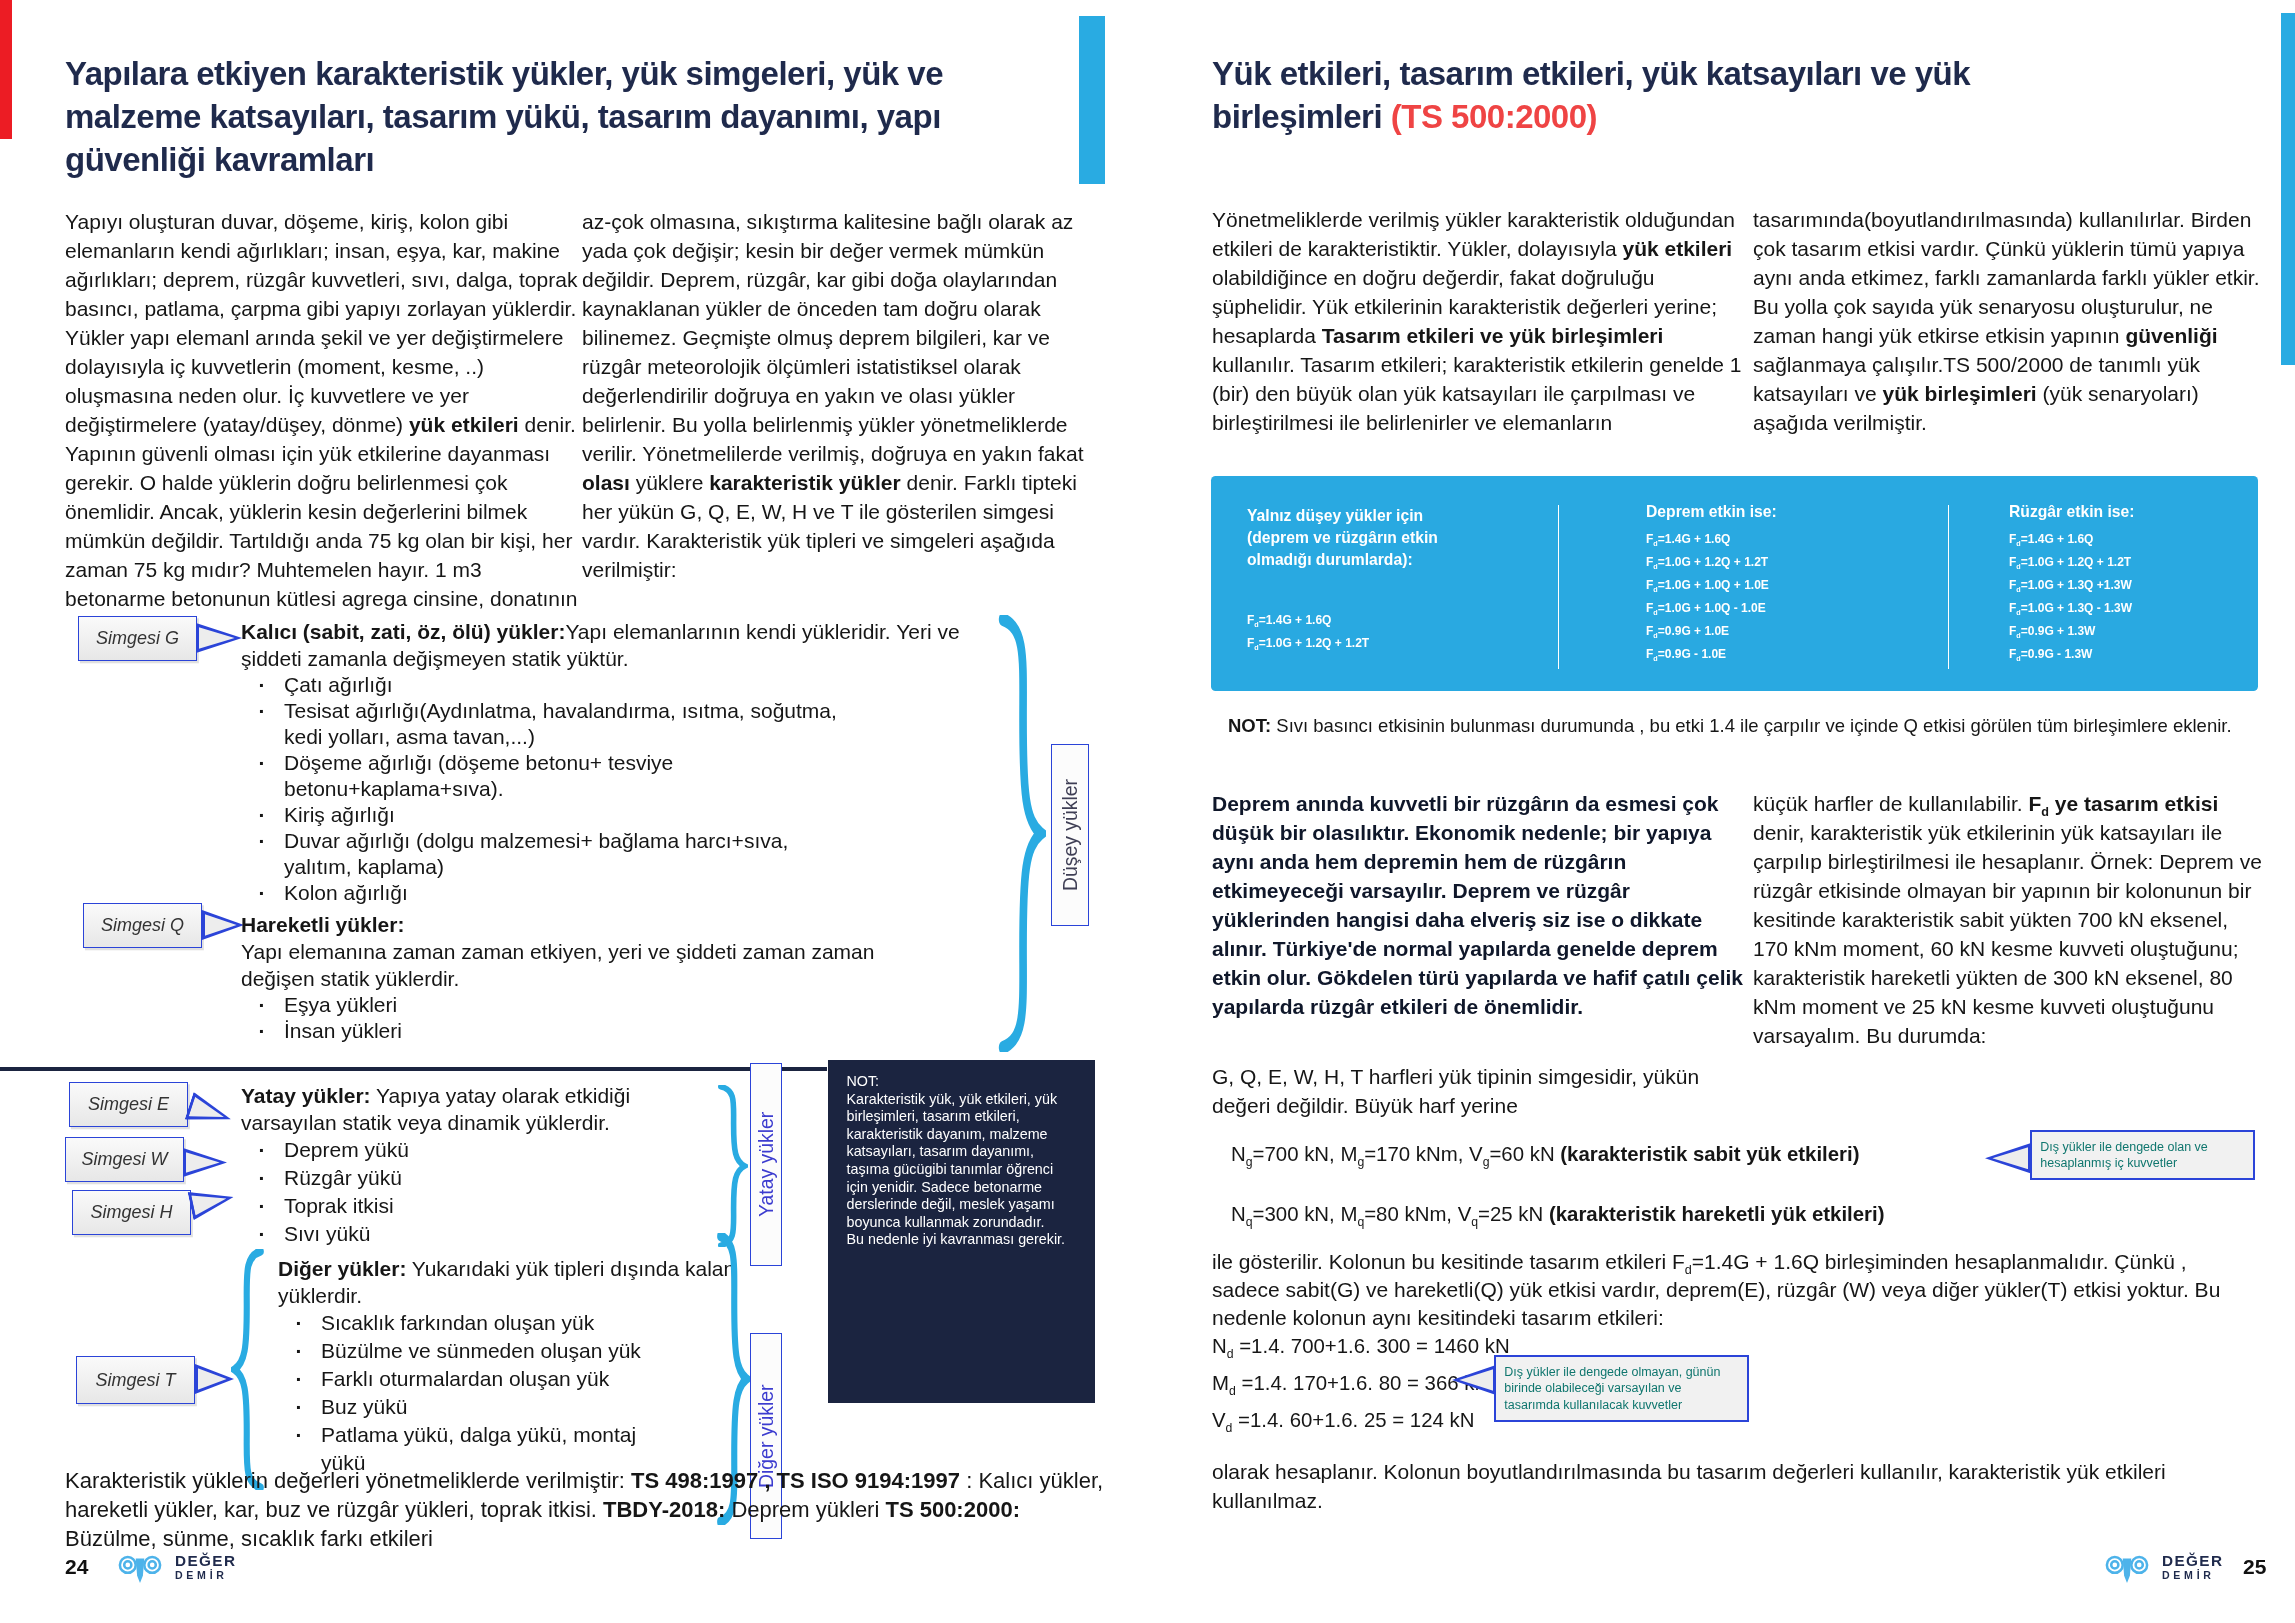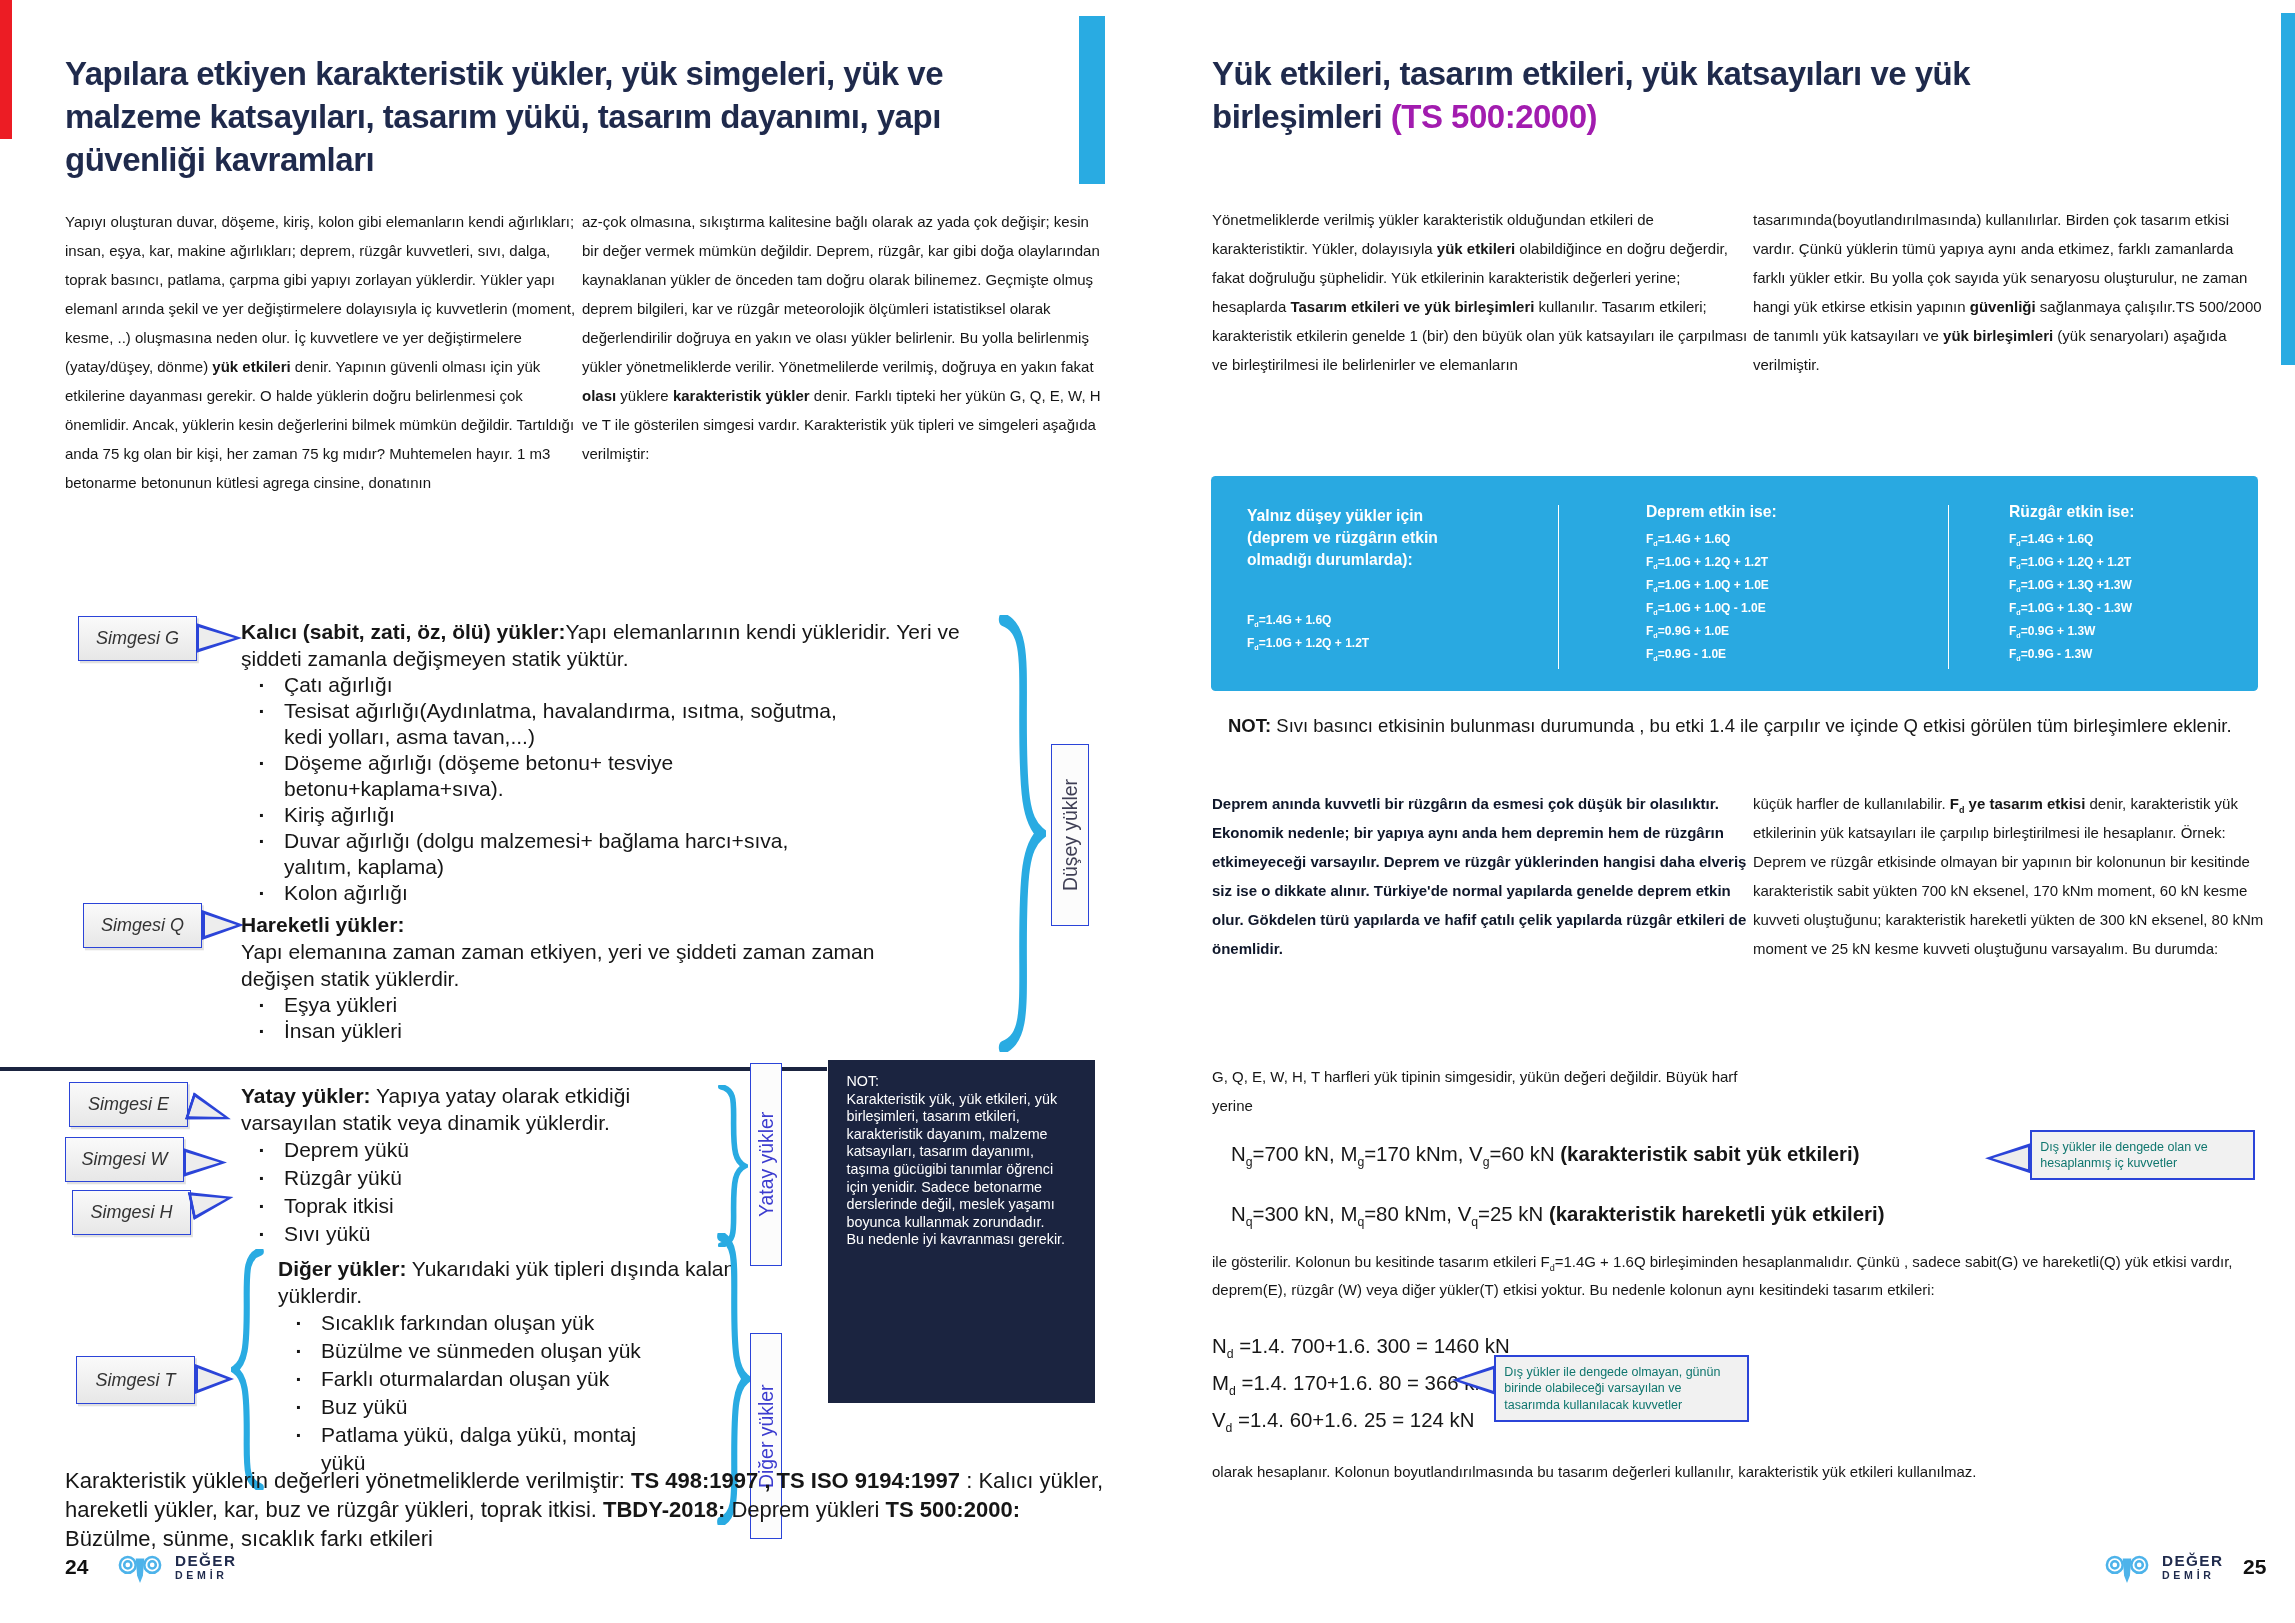--- a/index.html
+++ b/index.html
@@ -1,23 +1,23 @@
 <!DOCTYPE html>
 <html style="font-size:7.4px"><head>
 <meta charset="utf-8">
 <style>
   html,body{margin:0;padding:0;background:#888;}
   #canvas{position:relative;width:2295px;height:1623px;background:#ffffff;
     font-family:"Liberation Sans",sans-serif;color:#161616;overflow:hidden;}
   .abs{position:absolute;}
   
   .ptitle{font-weight:800;color:#1f2a4c;font-size:33px;line-height:43px;letter-spacing:-0.5px;}
-  .tblue{color:#a21caf;}
-  
-  .body46{font-size:15px;line-height:29px;}
+  .tblue{color:#ef4444;}
+  
+  .body46{font-size:21px;line-height:29px;}
   .b{font-weight:700;}
   sub{font-size:0.60em;line-height:0;}
   
   .bar{background:#29abe2;}
   .redbar{background:#ec1c24;}
   
   .sect{font-size:21px;line-height:28px;}
   .li{position:relative;padding-left:43px;font-size:21px;line-height:28px;}
   .li::before{content:"\00b7";position:absolute;left:17.6px;top:0;font-weight:700;}
   

